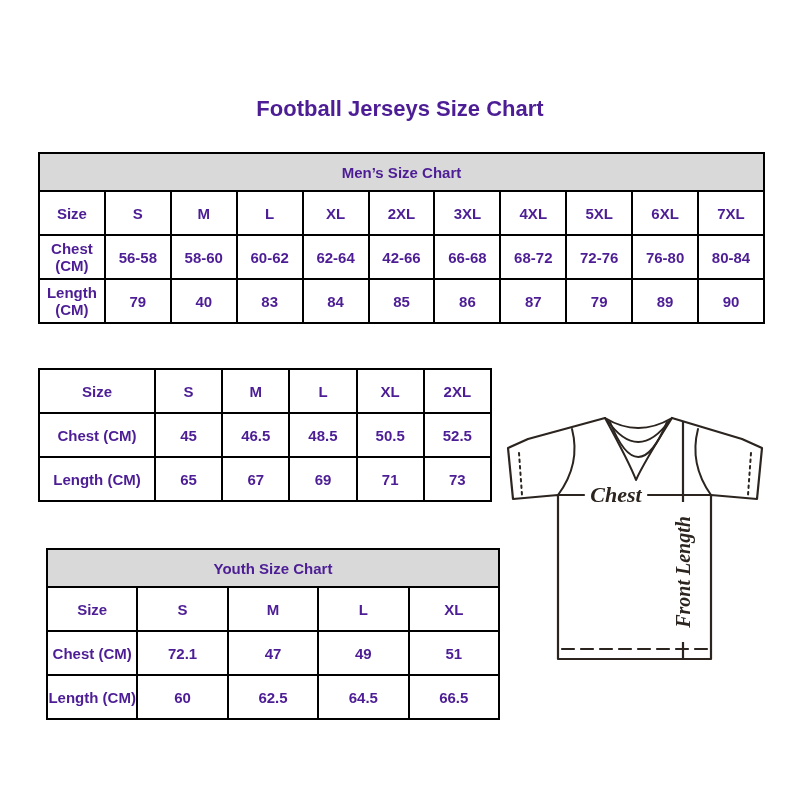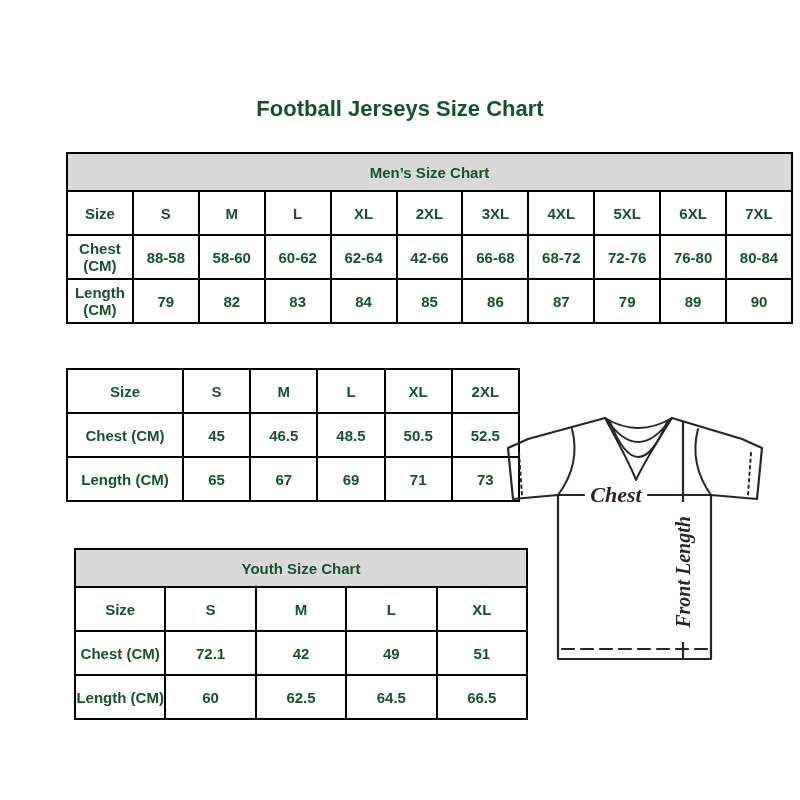--- a/index.html
+++ b/index.html
@@ -1,20 +1,20 @@
 <!DOCTYPE html>
 <html><head>
 <meta charset="utf-8">
 <style>
   html,body{margin:0;padding:0;background:#ffffff;}
   .page{position:relative;width:800px;height:800px;background:#ffffff;overflow:hidden;
-        font-family:"Liberation Sans",sans-serif;color:#14532d;}
+        font-family:"Liberation Sans",sans-serif;color:#4c1d95;}
   .page-title{position:absolute;top:96px;left:0;width:800px;text-align:center;
               font-size:22px;font-weight:bold;line-height:26px;}
-  .size-table-wrap{position:absolute;margin-left:28px;}
+  .size-table-wrap{position:absolute;}
   .size-table-wrap table{border-collapse:collapse;table-layout:fixed;width:100%;}
   .size-table-wrap td{border:2px solid #000;text-align:center;vertical-align:middle;
       font-weight:bold;font-size:15px;font-family:"Liberation Sans",sans-serif;
       padding:0;overflow:hidden;}
   .size-table-wrap tr{height:44px;}
   .size-table-wrap tr.title-row{height:38px;}
   .title-cell{font-size:17px;}
   .wrap-men{left:38px;top:152px;width:727px;}
   .wrap-women{left:38px;top:368px;width:454px;}
   .wrap-youth{left:38px;top:548px;width:454px;padding-left:8px;}
@@ -45,35 +45,35 @@
             <td>XL</td>
             <td>2XL</td>
             <td>3XL</td>
             <td>4XL</td>
             <td>5XL</td>
             <td>6XL</td>
             <td>7XL</td>
           </tr>
           <tr>
             <td class="label-col">Chest (CM)</td>
-            <td>88-58</td>
+            <td>56-58</td>
             <td>58-60</td>
             <td>60-62</td>
             <td>62-64</td>
             <td>42-66</td>
             <td>66-68</td>
             <td>68-72</td>
             <td>72-76</td>
             <td>76-80</td>
             <td>80-84</td>
           </tr>
           <tr>
             <td class="label-col">Length (CM)</td>
             <td>79</td>
-            <td>82</td>
+            <td>40</td>
             <td>83</td>
             <td>84</td>
             <td>85</td>
             <td>86</td>
             <td>87</td>
             <td>79</td>
             <td>89</td>
             <td>90</td>
           </tr>
         </tbody>
@@ -120,21 +120,21 @@
           <tr>
             <td class="label-col">Size</td>
             <td>S</td>
             <td>M</td>
             <td>L</td>
             <td>XL</td>
           </tr>
           <tr>
             <td class="label-col">Chest (CM)</td>
             <td>72.1</td>
-            <td>42</td>
+            <td>47</td>
             <td>49</td>
             <td>51</td>
           </tr>
           <tr>
             <td class="label-col">Length (CM)</td>
             <td>60</td>
             <td>62.5</td>
             <td>64.5</td>
             <td>66.5</td>
           </tr>

